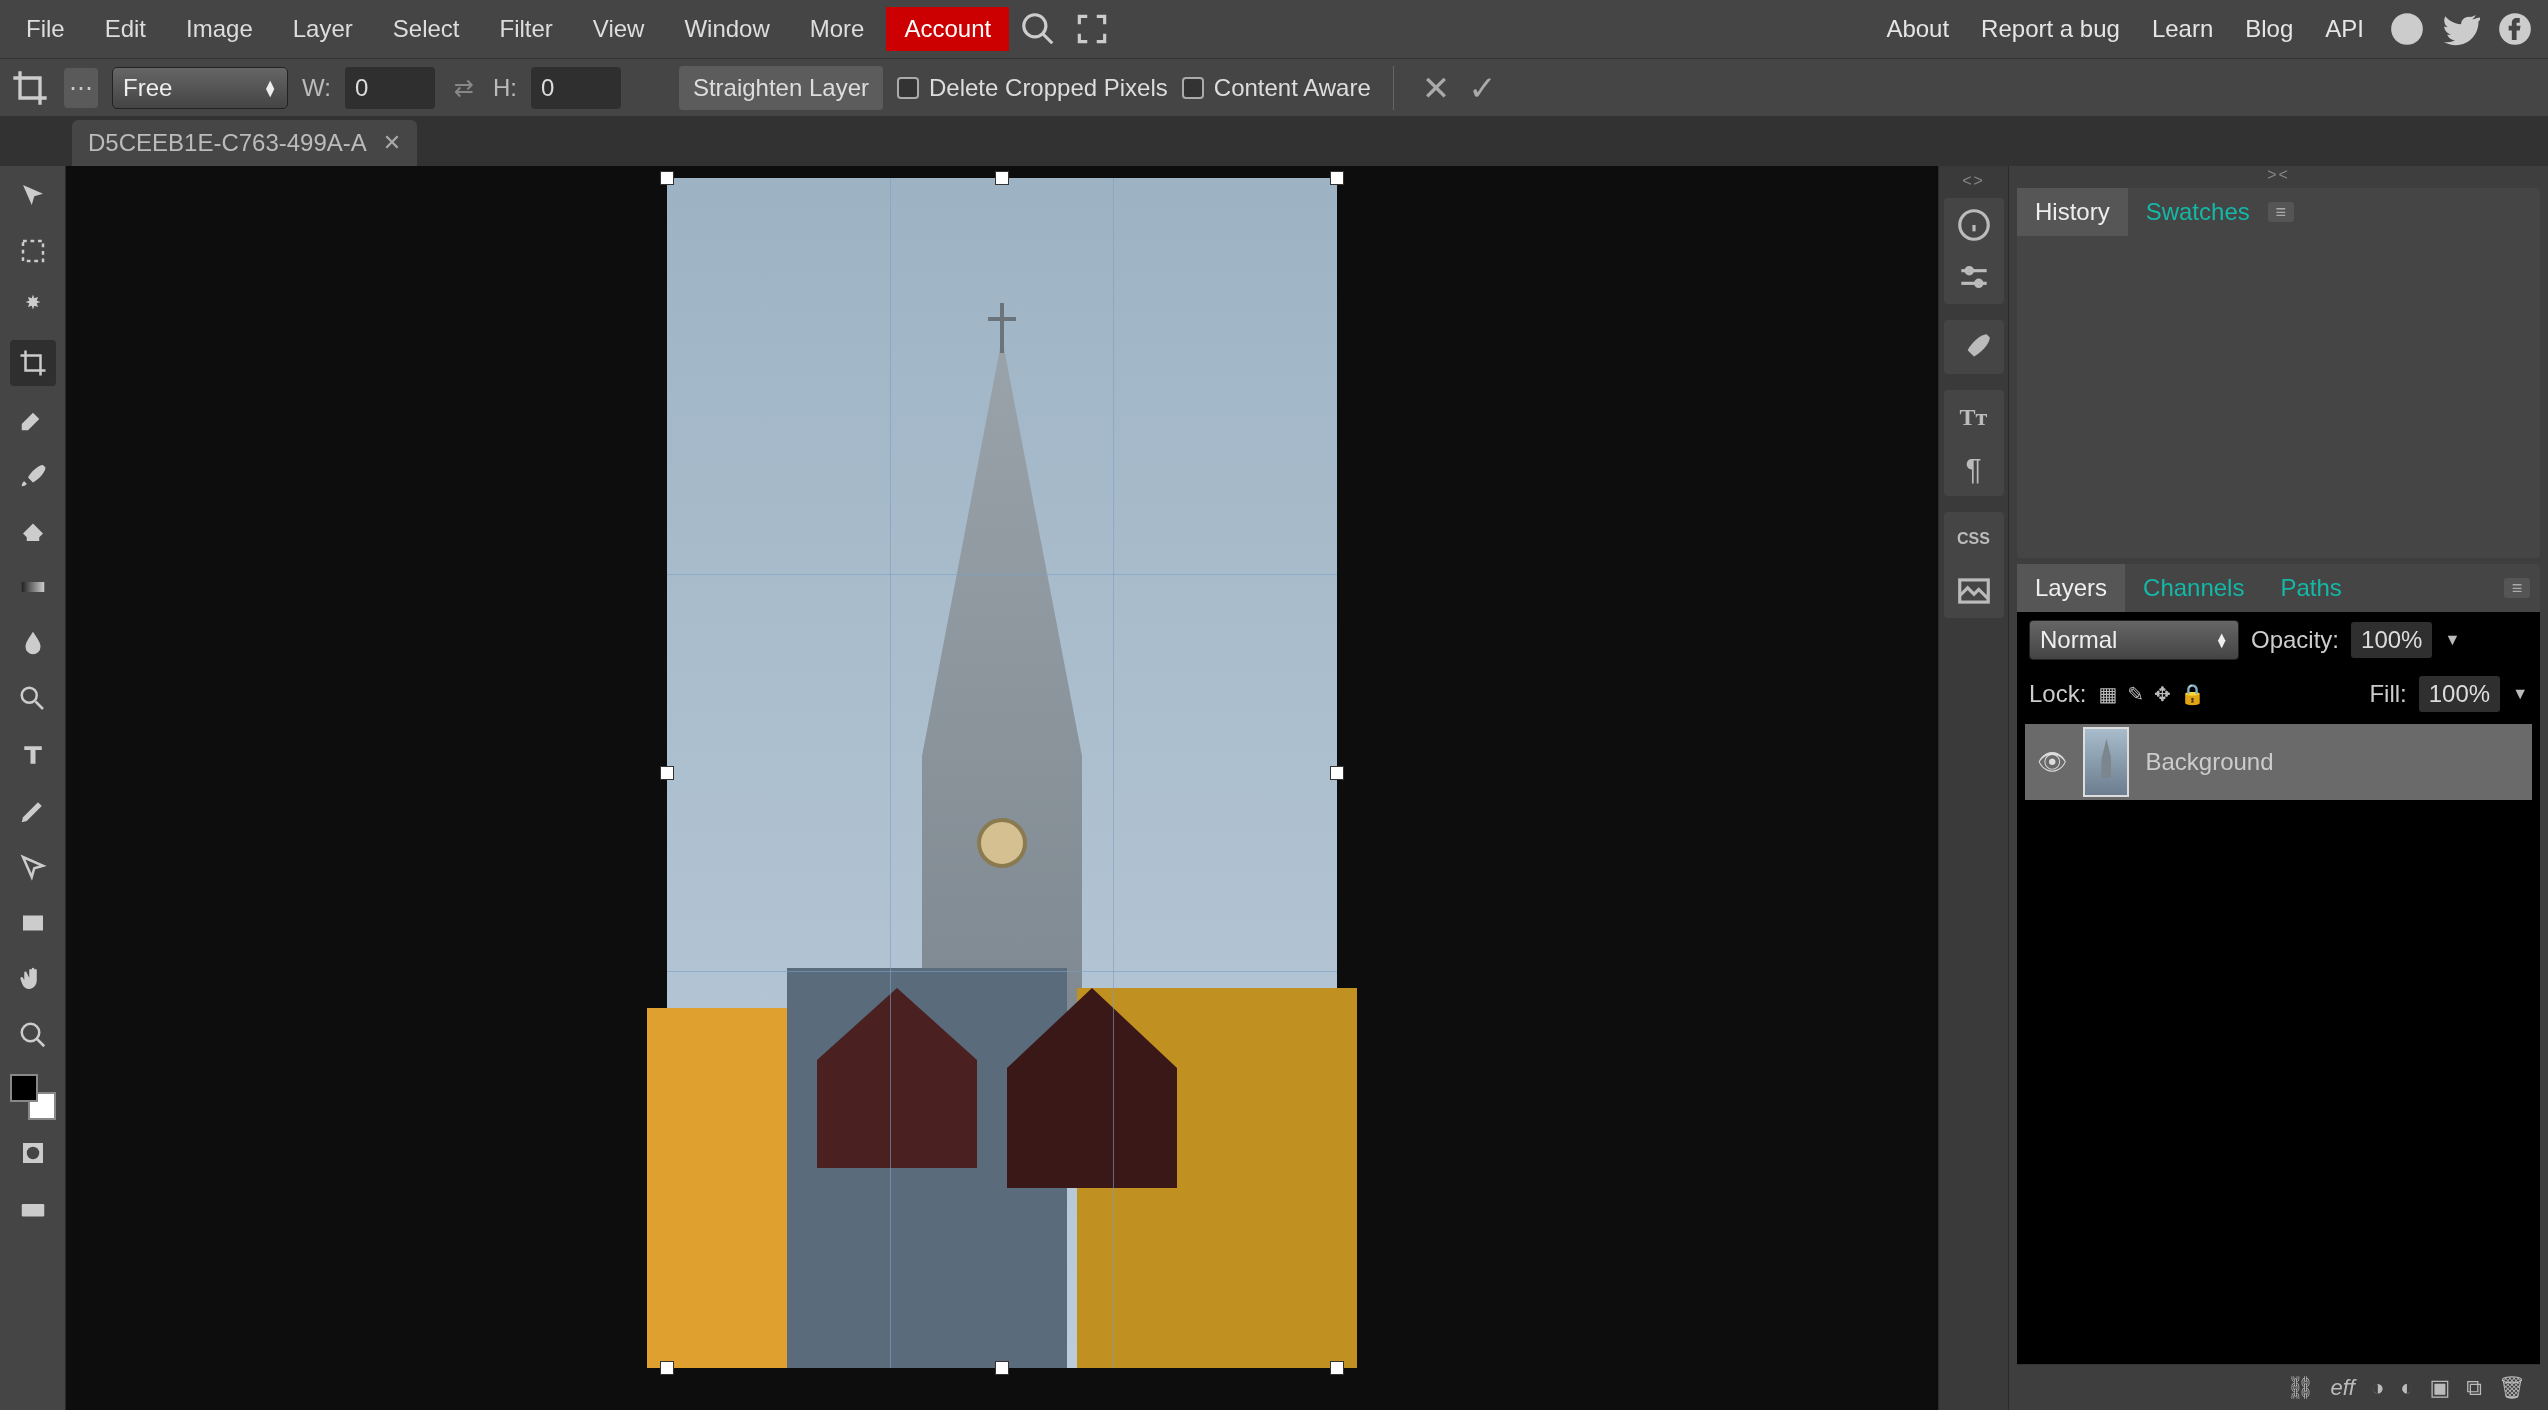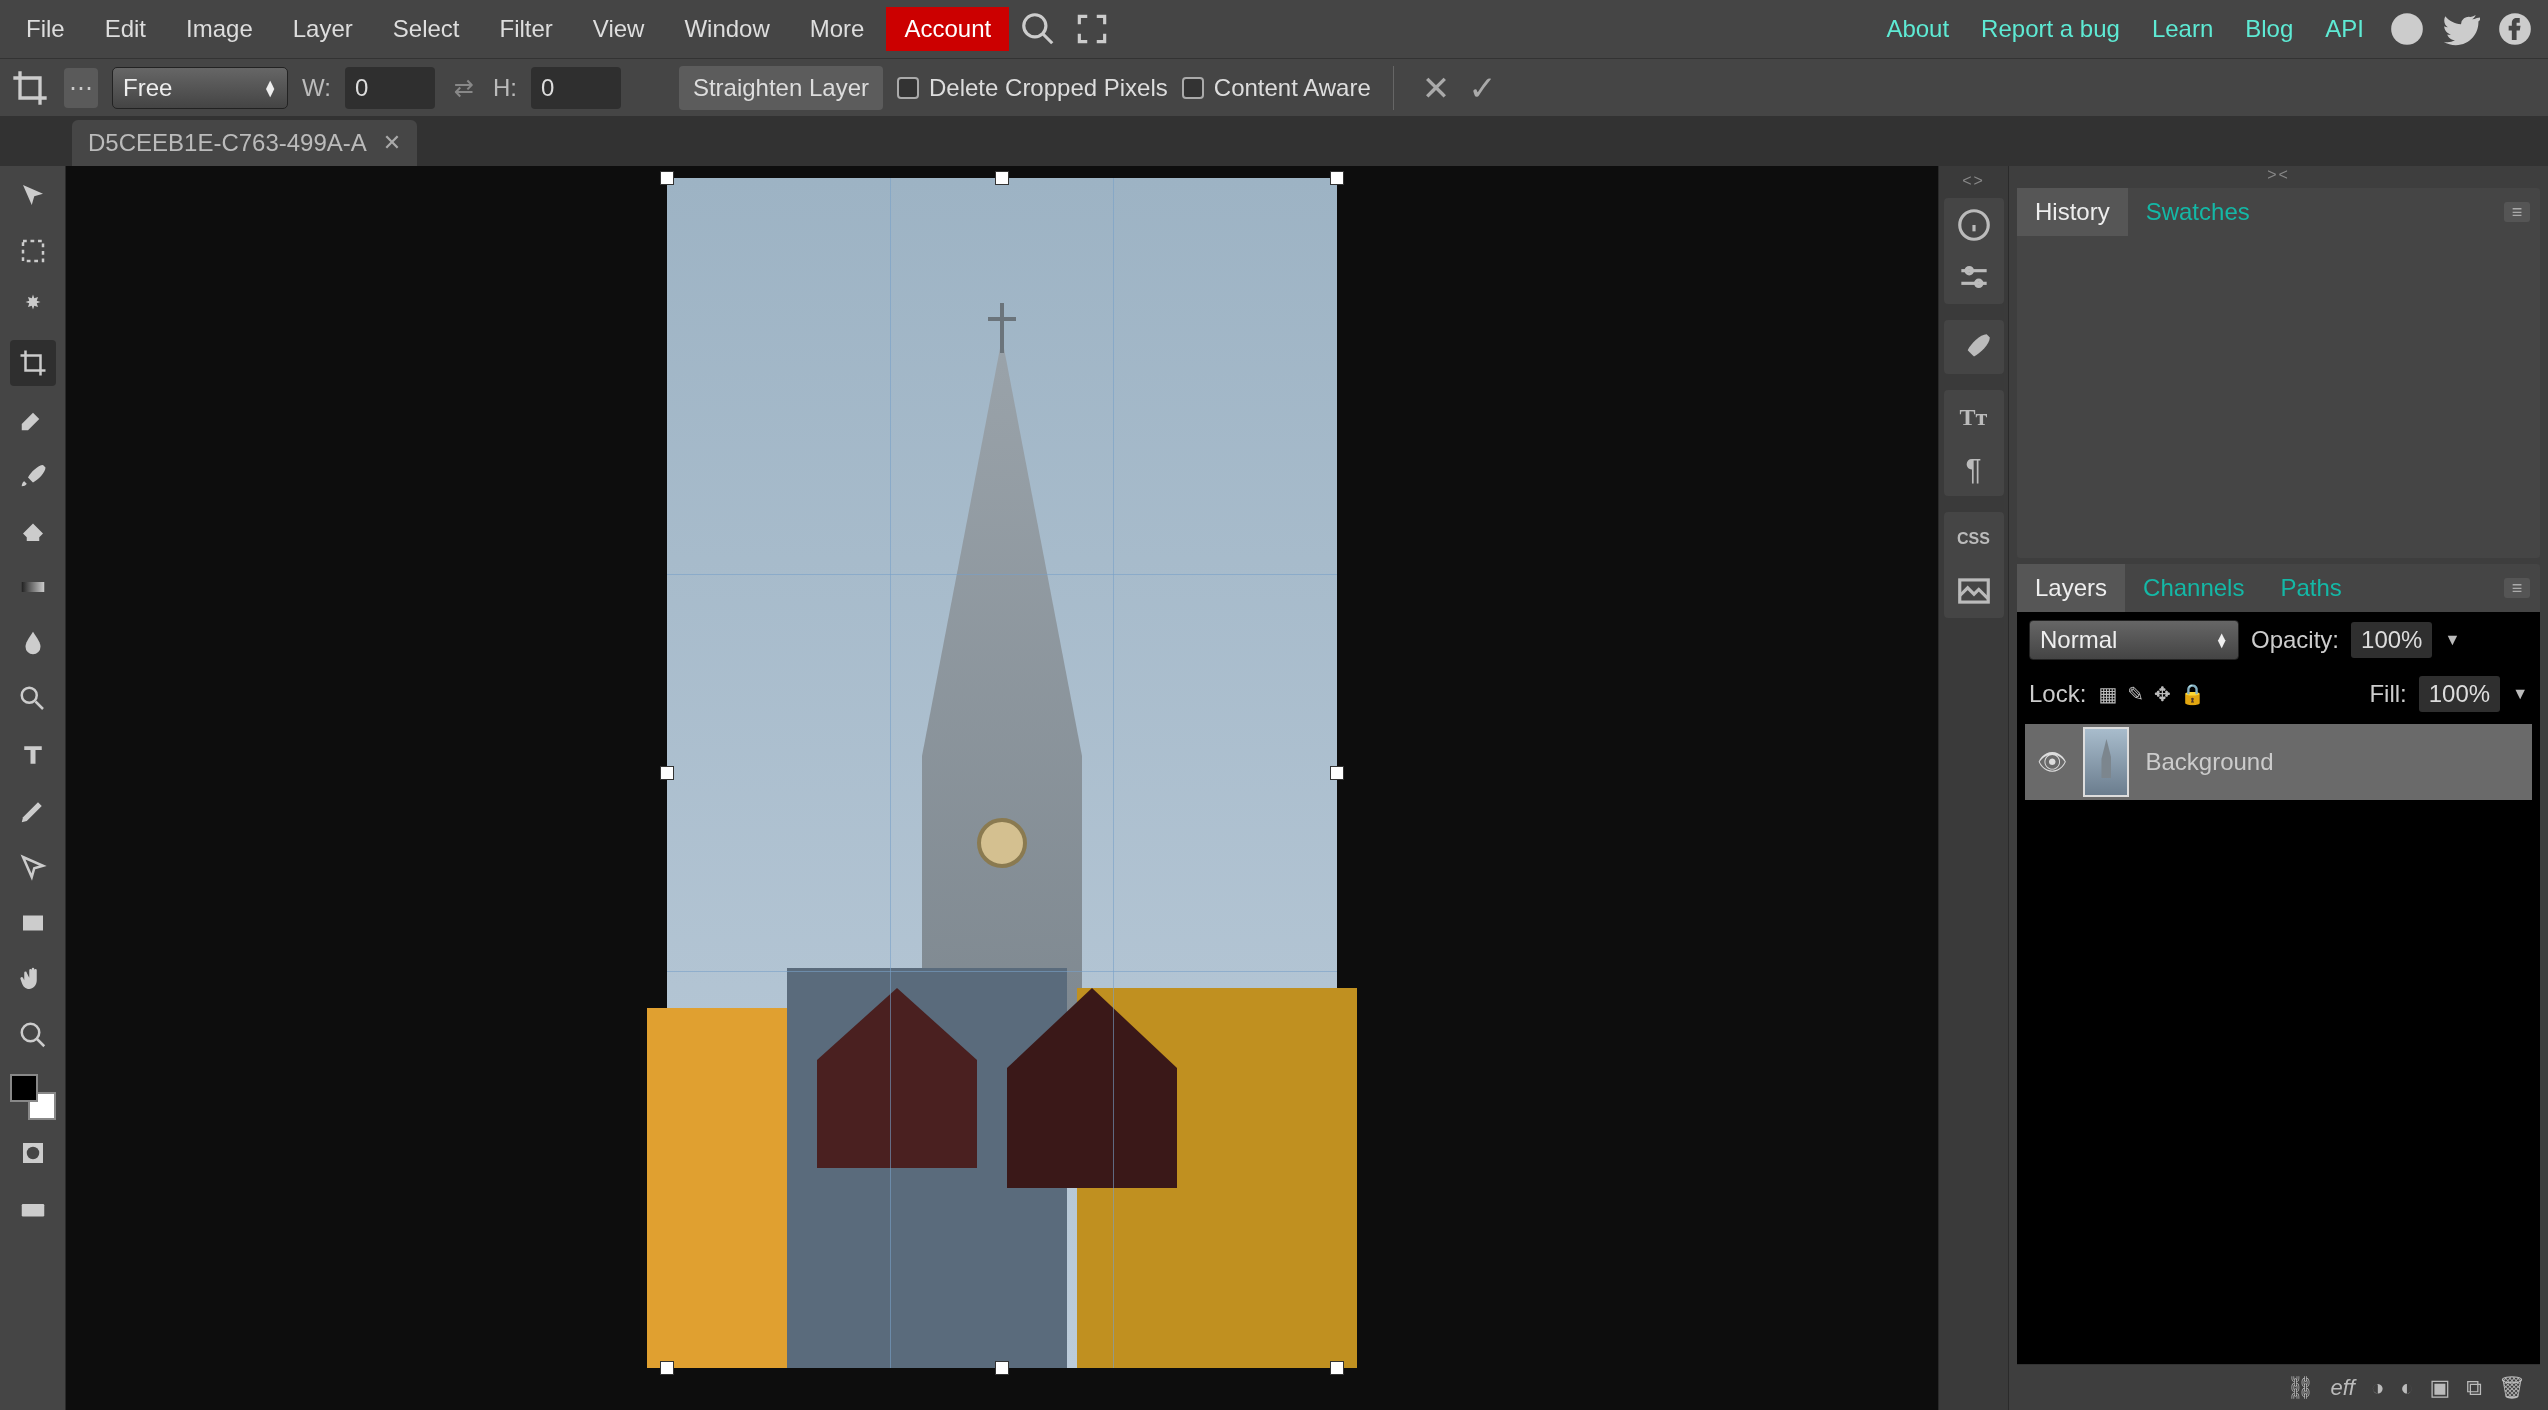--- a/index.html
+++ b/index.html
@@ -4,21 +4,21 @@
 <style>
 * { margin: 0; padding: 0; box-sizing: border-box; font-family: -apple-system, BlinkMacSystemFont, "Segoe UI", Arial, sans-serif; }
 body { background: #0d0d0d; color: #ccc; width: 2548px; height: 1410px; overflow: hidden; font-size: 24px; }
 
 
 .menubar { height: 58px; background: #454545; display: flex; align-items: center; padding: 0 8px; gap: 4px; }
 .menu-item { padding: 8px 18px; color: #ddd; cursor: pointer; }
 .menu-item.account { background: #cc0000; color: #fff; }
 .menubar .spacer { flex: 1; }
 .menubar .icon-btn { width: 38px; height: 38px; display: flex; align-items: center; justify-content: center; color: #ccc; margin: 0 6px; }
-.menubar .right-link { padding: 8px 14px; color: #5eead4; }
+.menubar .right-link { padding: 8px 14px; color: #e5e5e5; }
 
 
 .options-bar { height: 58px; background: #454545; border-top: 1px solid #333; display: flex; align-items: center; padding: 0 10px; gap: 14px; }
 .opt-icon { width: 40px; height: 40px; display: flex; align-items: center; justify-content: center; }
 .three-dots { background: #5a5a5a; border-radius: 4px; width: 34px; height: 40px; display: flex; align-items: center; justify-content: center; }
 .select-box { background: linear-gradient(#666,#444); border: 1px solid #222; border-radius: 5px; height: 42px; width: 176px; display: flex; align-items: center; padding: 0 10px; justify-content: space-between; color: #eee; }
 .select-box .arrows { font-size: 14px; line-height: 8px; }
 .num-input { background: #2f2f2f; border-radius: 4px; height: 42px; width: 90px; color: #ddd; display: flex; align-items: center; padding: 0 10px; }
 .wh-label { color: #bbb; }
 .swap-icon { color: #888; width: 30px; text-align: center; }
@@ -74,21 +74,21 @@
 .h-bl{bottom:-7px;left:-7px}.h-bm{bottom:-7px;left:50%;margin-left:-7px}.h-br{bottom:-7px;right:-7px}
 
 
 .right-mini { width: 70px; background: #3a3a3a; display: flex; flex-direction: column; align-items: center; padding-top: 6px; gap: 10px; border-left:1px solid #2a2a2a; }
 .right-mini .group { width: 60px; background: #454545; border-radius: 4px; display: flex; flex-direction: column; align-items: center; padding: 8px 0; gap: 14px; margin-bottom: 6px; }
 .right-mini .mini { width: 38px; height: 38px; display: flex; align-items: center; justify-content: center; color: #bbb; font-size: 22px; }
 .right-mini .chev { color:#888; font-size:16px; height:16px; letter-spacing:2px; }
 
 
 .panels { width: 540px; background: #3e3e3e; display: flex; flex-direction: column; border-left:1px solid #2a2a2a; }
-.panel { background: #454545; margin: 6px 8px 0 8px; border-radius: 3px; display: flex; flex-direction: column; }
+.panel { background: #454545; margin: 6px 8px 0 8px; border-radius: 3px; display: flex; }
 .panel .tabs { display: flex; align-items: center; height: 48px; }
 .panel .tab-btn { padding: 10px 18px; color: #14b8a6; cursor: pointer; }
 .panel .tab-btn.active { background: #565656; color: #eee; }
 .panel .menu-dots { margin-left: auto; margin-right: 10px; width: 26px; height: 20px; background: #555; border-radius: 3px; display:flex;align-items:center;justify-content:center;font-size:18px;color:#aaa; }
 .history-body { background: #4c4c4c; flex:1; min-height: 260px; }
 .history-item { padding: 10px 16px; background: #565656; color: #ddd; }
 
 .layers-body { background: #000000; flex:1; display:flex; flex-direction:column; }
 .lay-row { display:flex; align-items:center; gap:12px; padding: 8px 12px; color:#ccc; }
 .blend-sel { background: linear-gradient(#666,#444); border:1px solid #222; border-radius:4px; height:40px; width:210px; display:flex;align-items:center;justify-content:space-between;padding:0 10px;color:#eee; }

